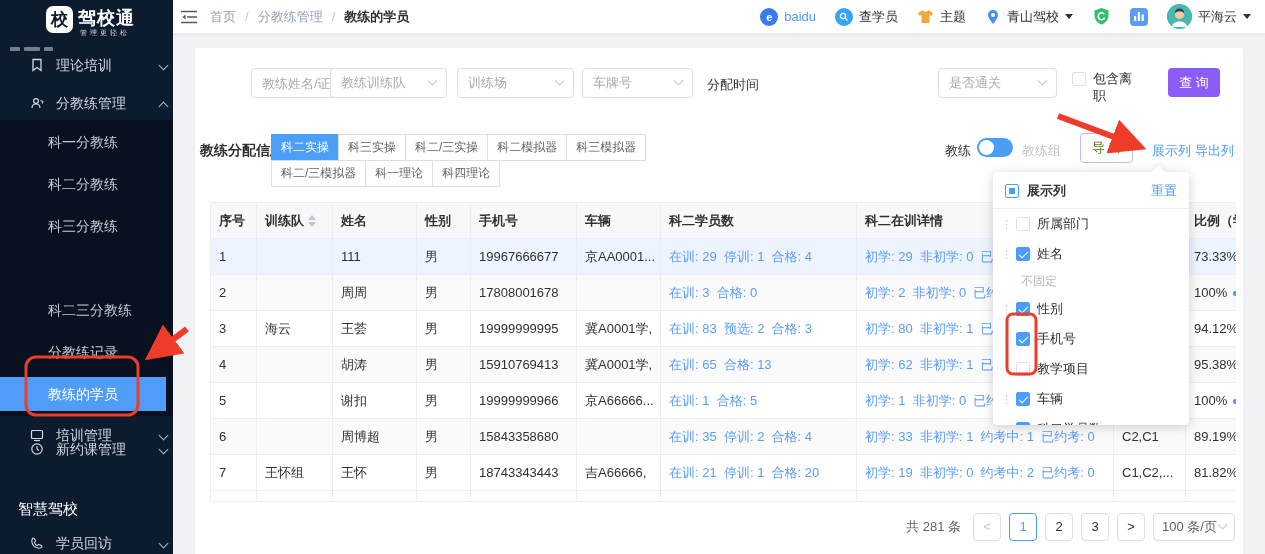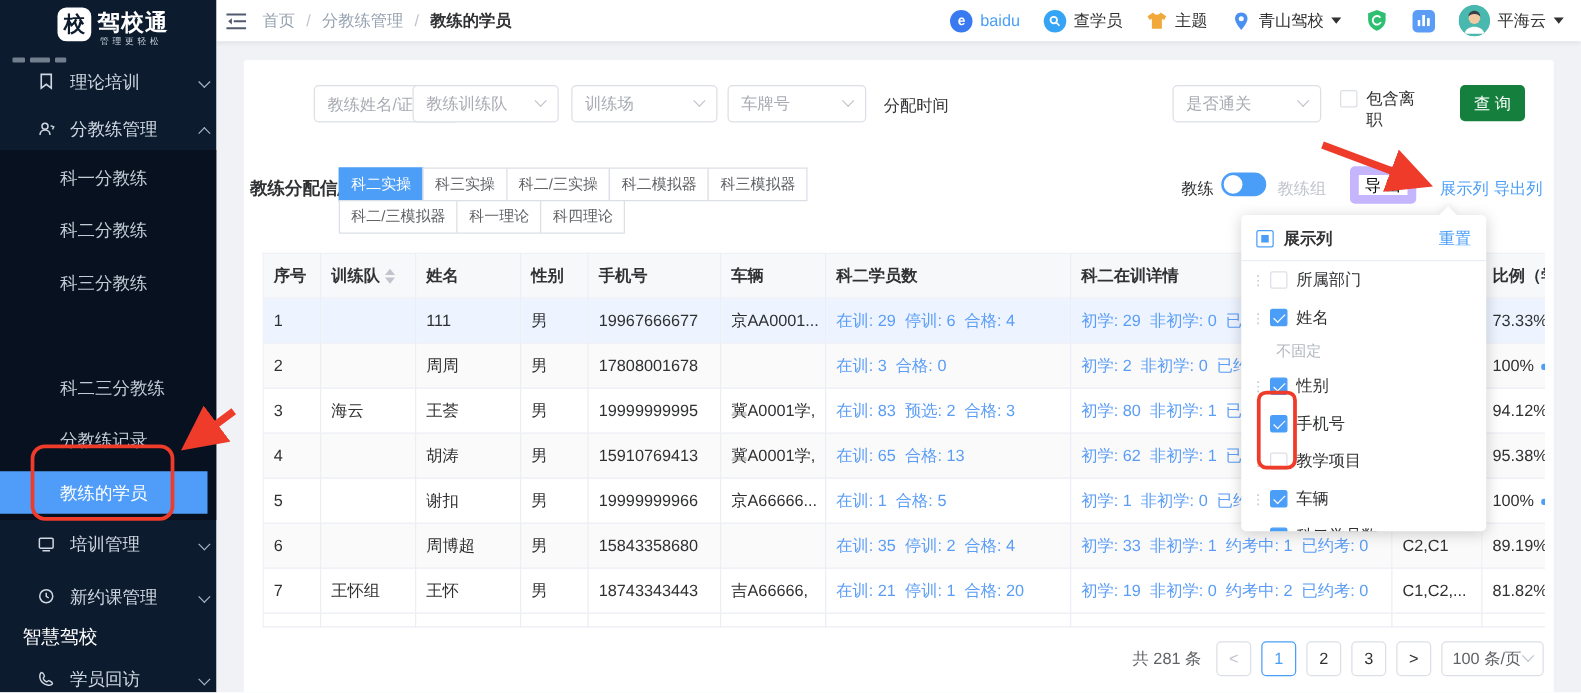--- a/index.html
+++ b/index.html
@@ -49,32 +49,32 @@
   .f-select { display:flex; align-items:center; justify-content:space-between; padding:0 10px; color:#a8abb2; cursor:pointer; }
   .sel-chev { width:7px; height:7px; border-right:1.5px solid #c0c4cc; border-bottom:1.5px solid #c0c4cc; transform:rotate(45deg) translate(-2px,-2px); }
   .f-label { position:absolute; font-size:13px; color:#303133; font-weight:500; }
   .f-daterange { display:flex; align-items:center; padding:0 8px; gap:6px; color:#a8abb2; }
   .dr-arrow { color:#c0c4cc; }
   .cal-icon { width:12px; height:12px; border:1.3px solid #c0c4cc; border-radius:2px; position:relative; margin-left:2px; }
   .cal-icon::after { content:""; position:absolute; left:1px; right:1px; top:2px; border-top:1.3px solid #c0c4cc; }
   .f-check { position:absolute; display:flex; gap:7px; cursor:pointer; }
   .chk-box { width:14px; height:14px; border:1px solid #dcdfe6; border-radius:2px; background:#fff; flex:none; margin-top:2px; }
   .chk-text { width:46px; font-size:13px; color:#303133; line-height:17px; }
-  .btn-primary { position:absolute; background:#15803d; color:#fff; border:none; border-radius:4px; font-size:13px; cursor:pointer; }
+  .btn-primary { position:absolute; background:#8b5cf6; color:#fff; border:none; border-radius:4px; font-size:13px; cursor:pointer; }
 
   
   .tabs-label { position:absolute; left:5px; top:94px; font-size:14px; font-weight:bold; color:#303133; }
   .tabs-wrap { position:absolute; left:77px; top:87px; width:420px; display:flex; flex-wrap:wrap; }
   .tab { height:27px; line-height:25px; padding:0 9px; border:1px solid #dcdfe6; background:#fff; font-size:12px; color:#606266; margin:-1px 0 0 -1px; cursor:pointer; white-space:nowrap; }
   .tab.active { background:#4d9ef7; border-color:#4d9ef7; color:#fff; }
   .tb-coach { position:absolute; left:750px; top:94px; font-size:13px; color:#303133; }
   .switch { position:absolute; left:782px; top:90px; width:36px; height:19px; background:#4a9ef8; border-radius:10px; cursor:pointer; }
   .switch::after { content:""; position:absolute; left:2px; top:2px; width:15px; height:15px; border-radius:50%; background:#fff; }
   .tb-group { position:absolute; left:827px; top:94px; font-size:13px; color:#c0c4cc; }
-  .btn-plain { position:absolute; left:885px; top:85px; width:53px; height:30px; background:#fff; border:7px solid #c4b5fd; border-radius:4px; font-size:13px; color:#000000; cursor:pointer;font-family:Liberation Serif, serif; }
+  .btn-plain { position:absolute; left:885px; top:85px; width:53px; height:30px; background:#fff; border:1px solid #c4b5fd; border-radius:4px; font-size:13px; color:#4d7c0f; cursor:pointer;font-family:Liberation Serif, serif; }
   .link { position:absolute; top:94px; font-size:13px; color:#4a9ef8; cursor:pointer; }
 
   
   .table-wrap { position:absolute; left:15px; top:154px; width:1026px; height:302px; overflow:hidden; }
   table { border-collapse:collapse; table-layout:fixed; width:1060px; }
   th, td { border:1px solid #ebeef5; font-size:13px; padding:0 8px; height:36px; white-space:nowrap; overflow:hidden; }
   th { background:#f6f8fa; color:#303133; font-weight:600; text-align:left; }
   td { color:#303133; background:#fff; }
   tbody tr:nth-child(even) td { background:#fafafa; }
   tbody tr.hl td { background:#edf4ff; }
@@ -165,21 +165,21 @@
       </div>
 
     <div class="side-item" style="top:422px">
       <svg class="s-icon" viewBox="0 0 14 14">
           <rect x="1.5" y="2.5" width="11" height="8" rx="1" fill="none" stroke="#cfd8e2" stroke-width="1.2"></rect>
           <path d="M4 12.5h6" stroke="#cfd8e2" stroke-width="1.2"></path>
         </svg>
       <span class="s-label">培训管理</span>
       <span class="chev chev-d"></span>
     </div>
-    <div class="side-item" style="top:464px">
+    <div class="side-item" style="top:436px">
       <svg class="s-icon" viewBox="0 0 14 14">
           <circle cx="7" cy="7" r="5.2" fill="none" stroke="#cfd8e2" stroke-width="1.2"></circle>
           <path d="M7 4.2V7l2 1.4" fill="none" stroke="#cfd8e2" stroke-width="1.2"></path>
         </svg>
       <span class="s-label">新约课管理</span>
       <span class="chev chev-d"></span>
     </div>
     <div class="side-section" style="top:500px">智慧驾校</div>
     <div class="side-item" style="top:530px">
       <svg class="s-icon" viewBox="0 0 14 14">
@@ -329,21 +329,21 @@
           </tr>
         </thead>
         <tbody>
           <tr class="hl">
             <td>1</td>
               <td></td>
               <td>111</td>
               <td>男</td>
               <td>19967666677</td>
               <td>京AA0001...</td>
-              <td class="c-blue">在训: 29  停训: 6  合格: 4</td>
+              <td class="c-blue">在训: 29  停训: 1  合格: 4</td>
               <td class="c-blue">初学: 29  非初学: 0  已</td>
               <td></td>
               <td><span>73.33%</span></td>
           </tr>
           <tr>
             <td>2</td>
               <td></td>
               <td>周周</td>
               <td>男</td>
               <td>17808001678</td>

